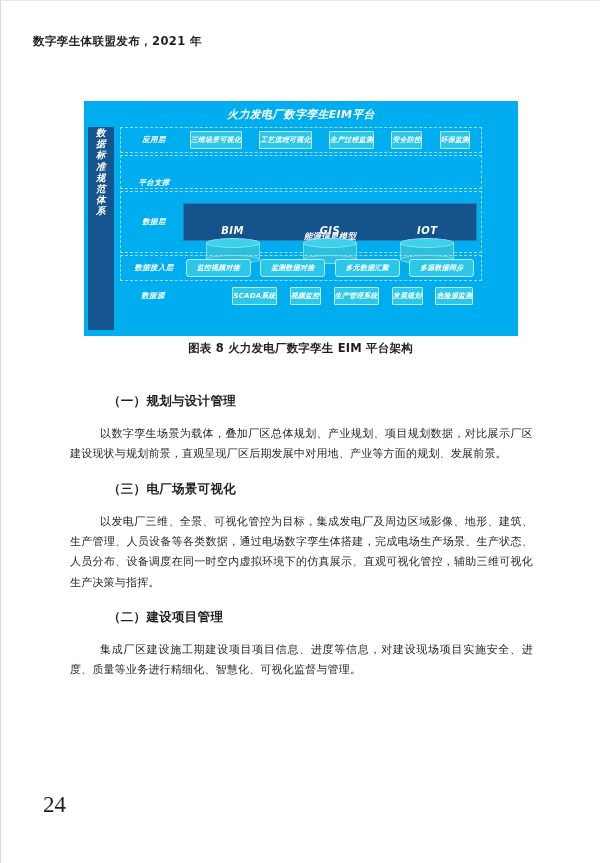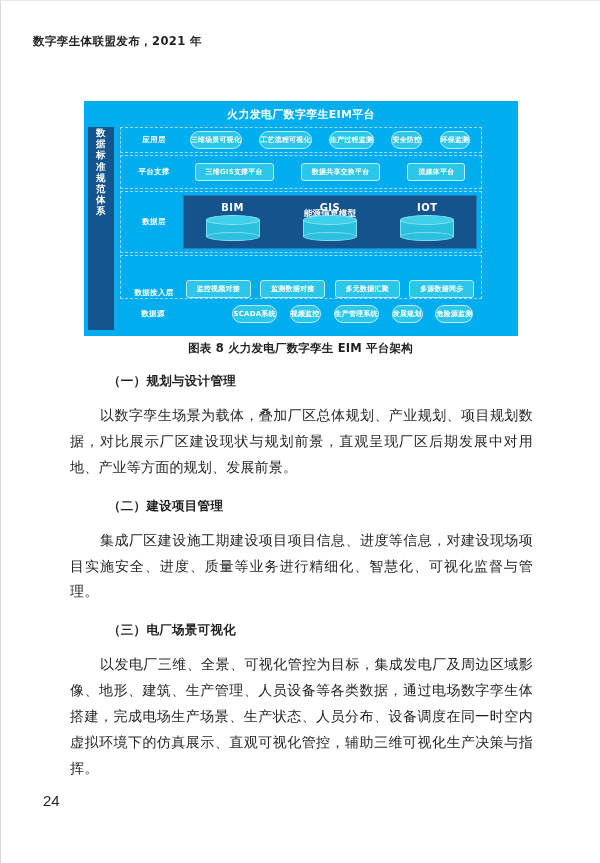--- a/index.html
+++ b/index.html
@@ -37,20 +37,21 @@
     white-space: nowrap;
   }
 
   
   .figure-wrap {
     position: absolute;
     left: 83px;
     top: 100px;
     width: 434px;
     height: 235px;
+    font-style: italic;
   }
   .diagram {
     position: relative;
     width: 100%;
     height: 100%;
     background: #00aeef;
     box-sizing: border-box;
     font-family: "DejaVu Sans", "Liberation Sans", sans-serif;
   }
   .diag-title {
@@ -125,48 +126,48 @@
     flex: 1 1 auto;
     display: flex;
     align-items: center;
     justify-content: space-around;
     gap: 4px;
   }
 
   .chip {
     background: #2bc6e8;
     border: 1px solid #bfe9fa;
-    border-radius: 9px;
+    border-radius: 1px;
     color: #ffffff;
     font-size: 7px;
     font-weight: bold;
     padding: 3px 0;
     white-space: nowrap;
     letter-spacing: 0.2px;
   }
   .chip.wide { border-radius: 3px; padding: 3px 10px; }
 
   
   .layer-app      { height: 26px; }
-  .layer-platform { height: 34px; }
+  .layer-platform { height: 34px; align-items: flex-end; }
   .layer-data     { height: 62px; border-style: dashed; }
-  .layer-access   { height: 44px; align-items: flex-end; }
+  .layer-access   { height: 26px; }
   .layer-source   { height: 26px; border: none; gap: 46px; }
 
   
   .data-box {
     flex: 1 1 auto;
-    height: 54px;
+    height: 38px;
     background: #14538c;
     border: 1px solid #2c78b8;
     position: relative;
     display: flex;
     align-items: flex-start;
     justify-content: space-around;
-    padding-top: 6px;
+    padding-top: 21px;
     box-sizing: border-box;
   }
   .db-col {
     width: 84px;
     display: flex;
     flex-direction: column;
     align-items: center;
     position: relative;
   }
   .db-title {
@@ -230,51 +231,51 @@
     font-size: 11.5px;
     font-weight: bold;
     color: #231f20;
     letter-spacing: 0.2px;
   }
 
   
   .body-col {
     position: absolute;
     left: 69px;
-    top: 372px;
+    top: 392px;
     width: 463px;
   }
   .sec-head {
     font-family: "DejaVu Sans", "Liberation Sans", sans-serif;
     font-size: 12.5px;
     font-weight: bold;
     color: #231f20;
     text-indent: 38px;
     margin: 0 0 13px 0;
     letter-spacing: 0.3px;
   }
   .para {
     font-family: "Liberation Serif", "DejaVu Serif", serif;
-    font-size: 14px;
+    font-size: 11px;
     color: #231f20;
     line-height: 1.85;
     text-indent: 30px;
     text-align: justify;
     margin: 0 0 17px 0;
     letter-spacing: 0.2px;
   }
   .block + .block { margin-top: 5px; }
 
   
   .page-num {
     position: absolute;
     left: 42px;
     top: 791px;
-    font-family: Liberation Sans, sans-serif;
-    font-size: 15px;
+    font-family: Liberation Serif, serif;
+    font-size: 23px;
     color: #231f20;
   }
 </style>
 </head>
 <body>
 
 <div class="page">
 
   <div class="doc-header">数字孪生体联盟发布，2021 年</div>
 
@@ -296,25 +297,20 @@
             <div class="chip">三维场景可视化</div>
             <div class="chip">工艺流程可视化</div>
             <div class="chip">生产过程监测</div>
             <div class="chip">安全防控</div>
             <div class="chip">环保监测</div>
           </div>
         </div>
 
         <div class="layer layer-platform">
           <div class="layer-label">平台支撑</div>
-          <div class="layer-items">
-            <div class="chip wide">三维GIS支撑平台</div>
-            <div class="chip wide">数据共享交换平台</div>
-            <div class="chip wide">流媒体平台</div>
-          </div>
         </div>
 
         <div class="layer layer-data">
           <div class="layer-label">数据层</div>
           <div class="data-box">
             <div class="db-col">
               <div class="db-title">BIM</div>
               <div class="cylinder">
                 <div class="cyl-body"></div>
                 <div class="cyl-bottom"></div>
@@ -369,26 +365,26 @@
   <div class="caption">图表 8 火力发电厂数字孪生 EIM 平台架构</div>
 
   <div class="body-col">
 
     <div class="block">
       <p class="sec-head">（一）规划与设计管理</p>
       <p class="para">以数字孪生场景为载体，叠加厂区总体规划、产业规划、项目规划数据，对比展示厂区建设现状与规划前景，直观呈现厂区后期发展中对用地、产业等方面的规划、发展前景。</p>
     </div>
 
     <div class="block">
+      <p class="sec-head">（三）电厂场景可视化</p>
+      <p class="para">以发电厂三维、全景、可视化管控为目标，集成发电厂及周边区域影像、地形、建筑、生产管理、人员设备等各类数据，通过电场数字孪生体搭建，完成电场生产场景、生产状态、人员分布、设备调度在同一时空内虚拟环境下的仿真展示、直观可视化管控，辅助三维可视化生产决策与指挥。</p>
+    </div>
+
+    <div class="block">
       <p class="sec-head">（二）建设项目管理</p>
       <p class="para">集成厂区建设施工期建设项目项目信息、进度等信息，对建设现场项目实施安全、进度、质量等业务进行精细化、智慧化、可视化监督与管理。</p>
     </div>
 
-    <div class="block">
-      <p class="sec-head">（三）电厂场景可视化</p>
-      <p class="para">以发电厂三维、全景、可视化管控为目标，集成发电厂及周边区域影像、地形、建筑、生产管理、人员设备等各类数据，通过电场数字孪生体搭建，完成电场生产场景、生产状态、人员分布、设备调度在同一时空内虚拟环境下的仿真展示、直观可视化管控，辅助三维可视化生产决策与指挥。</p>
-    </div>
-
   </div>
 
   <div class="page-num">24</div>
 
 </div>
 
 </body></html>

